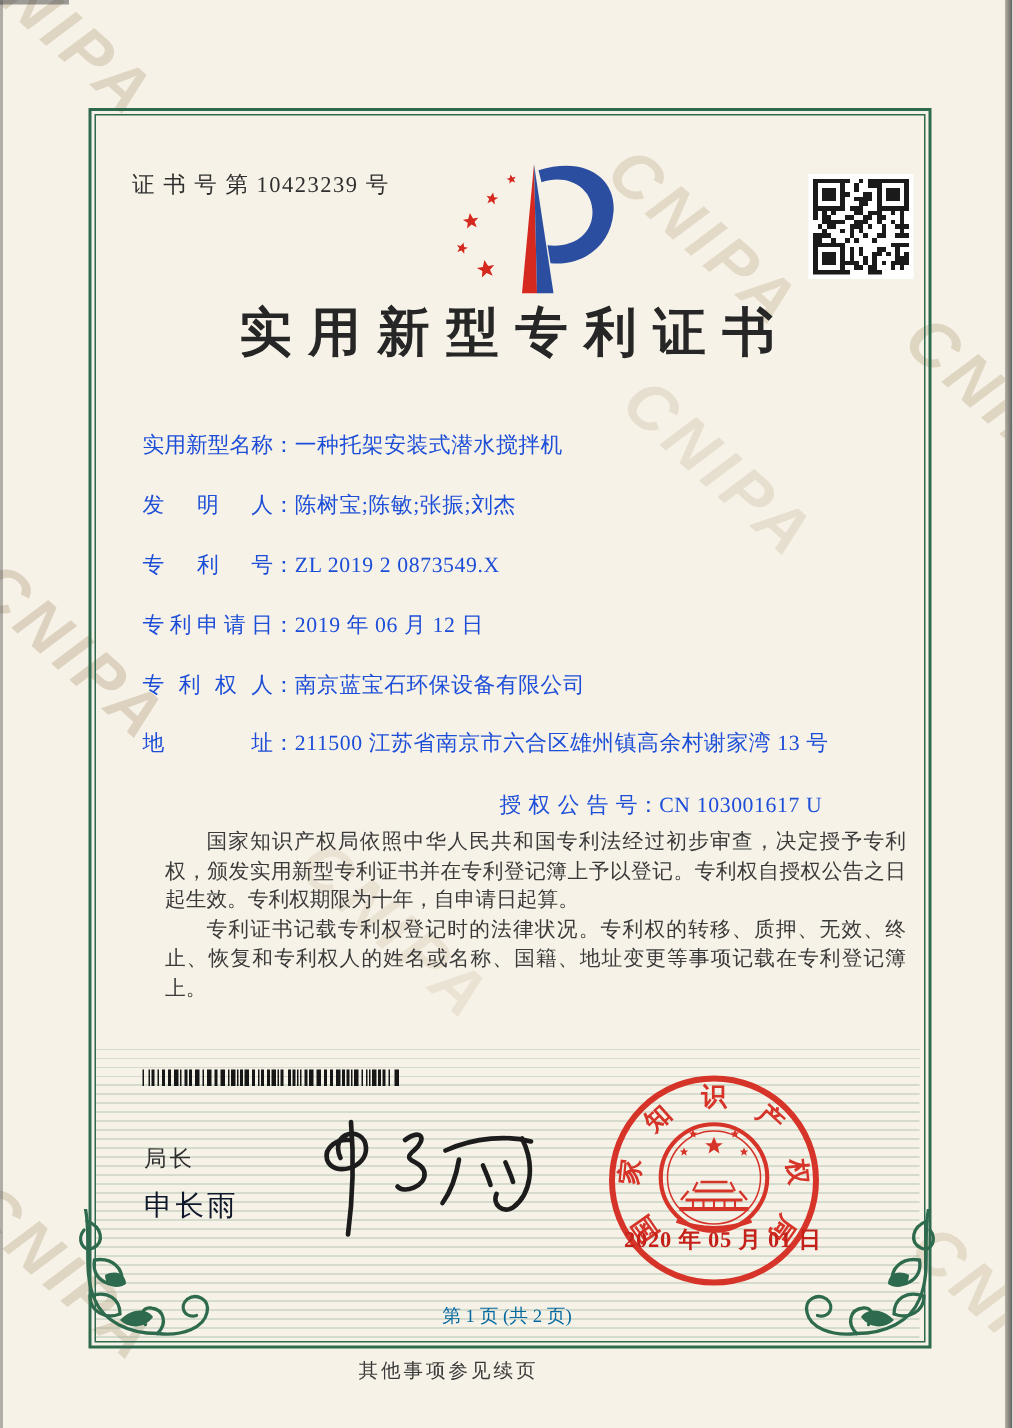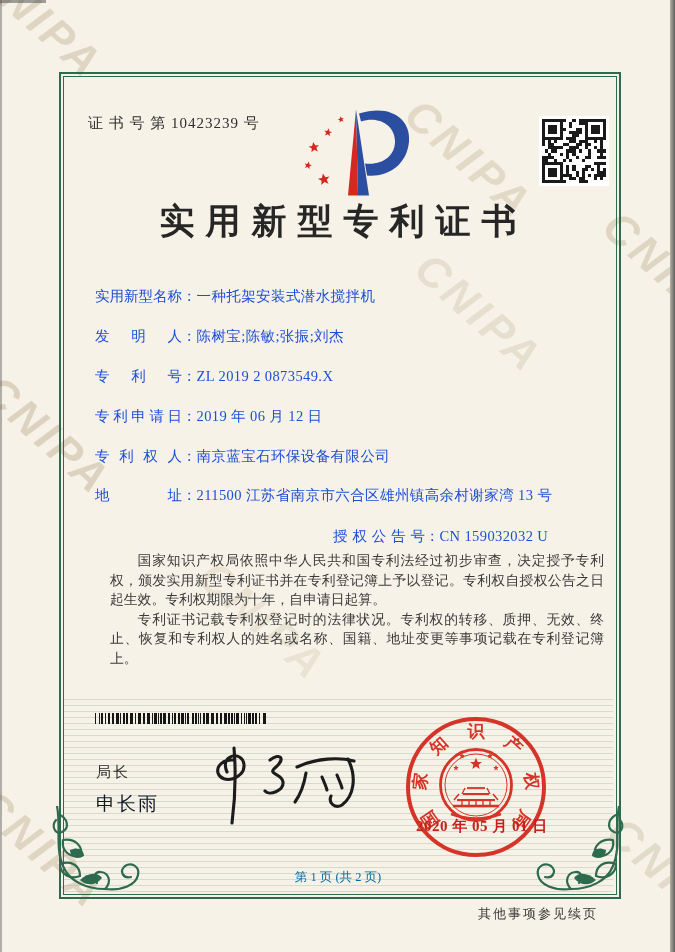--- a/index.html
+++ b/index.html
@@ -55,21 +55,21 @@
   
   .seal{position:absolute;left:401px;top:712px;width:150px;height:150px;opacity:.94;}
   .seal-ring{position:absolute;left:5px;top:5px;width:132px;height:132px;border:4px solid #d5281e;border-radius:50%;box-sizing:content-box;}
   .seal-chars{position:absolute;left:0;top:0;width:150px;height:150px;color:#d5281e;}
   .seal-chars span{position:absolute;left:50%;top:50%;font-weight:bold;font-size:17px;}
   .emblem{position:absolute;left:35px;top:31px;width:80px;height:88px;}
   .seal-date{position:absolute;left:416px;top:817px;width:160px;font-size:15px;font-weight:bold;
              color:#c5211b;letter-spacing:.5px;white-space:nowrap;z-index:5;}
   
   .page-info{position:absolute;left:59px;top:869px;width:558px;text-align:center;font-size:12.5px;color:#0369a1;}
-  .note{position:absolute;left:0;top:905px;width:598px;text-align:right;font-size:13px;color:#383838;letter-spacing:2px;}
+  .note{position:absolute;left:0;top:905px;width:598px;text-align:center;font-size:13px;color:#383838;letter-spacing:2px;}
   .corner{position:absolute;width:110px;height:92px;}
   .corner-l{left:50px;top:806px;}
   .corner-r{left:516px;top:806px;transform:scaleX(-1);}
 </style>
 </head>
 <body>
 
 <div class="page">
 
   <div class="wm wm1">CNIPA</div>
@@ -382,21 +382,21 @@
     <span class="flabel">专利申请日</span><span>：</span><span class="fval">2019 年 06 月 12 日</span>
   </div>
   <div class="frow r4">
     <span class="flabel">专利权人</span><span>：</span><span class="fval">南京蓝宝石环保设备有限公司</span>
   </div>
   <div class="frow r5">
     <span class="flabel">地址</span><span>：</span><span class="fval">211500 江苏省南京市六合区雄州镇高余村谢家湾 13 号</span>
   </div>
 
   <div class="frow rg g2" style="left:333px;top:527px;">
-    <span class="flabel">授权公告号</span><span>：</span><span class="fval">CN 159032032 U</span>
+    <span class="flabel">授权公告号</span><span>：</span><span class="fval">CN 103001617 U</span>
   </div>
 
   <div class="paras">
     <p>国家知识产权局依照中华人民共和国专利法经过初步审查，决定授予专利权，颁发实用新型专利证书并在专利登记簿上予以登记。专利权自授权公告之日起生效。专利权期限为十年，自申请日起算。</p>
     <p>专利证书记载专利权登记时的法律状况。专利权的转移、质押、无效、终止、恢复和专利权人的姓名或名称、国籍、地址变更等事项记载在专利登记簿上。</p>
   </div>
 
   <div class="barcode" id="barcode"><i style="width:1px;margin-right:3px"></i><i style="width:1px;margin-right:1px"></i><i style="width:2px;margin-right:2px"></i><i style="width:1px;margin-right:2px"></i><i style="width:2px;margin-right:2px"></i><i style="width:2px;margin-right:2px"></i><i style="width:3px;margin-right:1px"></i><i style="width:1px;margin-right:2px"></i><i style="width:2px;margin-right:1px"></i><i style="width:2px;margin-right:2px"></i><i style="width:3px;margin-right:2px"></i><i style="width:1px;margin-right:2px"></i><i style="width:3px;margin-right:2px"></i><i style="width:2px;margin-right:2px"></i><i style="width:3px;margin-right:2px"></i><i style="width:1px;margin-right:1px"></i><i style="width:3px;margin-right:1px"></i><i style="width:1px;margin-right:1px"></i><i style="width:2px;margin-right:1px"></i><i style="width:3px;margin-right:2px"></i><i style="width:2px;margin-right:2px"></i><i style="width:1px;margin-right:1px"></i><i style="width:2px;margin-right:2px"></i><i style="width:2px;margin-right:1px"></i><i style="width:3px;margin-right:1px"></i><i style="width:1px;margin-right:1px"></i><i style="width:2px;margin-right:3px"></i><i style="width:2px;margin-right:1px"></i><i style="width:2px;margin-right:1px"></i><i style="width:1px;margin-right:1px"></i><i style="width:1px;margin-right:2px"></i><i style="width:2px;margin-right:1px"></i><i style="width:3px;margin-right:2px"></i><i style="width:3px;margin-right:2px"></i><i style="width:2px;margin-right:2px"></i><i style="width:2px;margin-right:2px"></i><i style="width:3px;margin-right:1px"></i><i style="width:2px;margin-right:1px"></i><i style="width:2px;margin-right:1px"></i><i style="width:1px;margin-right:1px"></i><i style="width:3px;margin-right:2px"></i><i style="width:1px;margin-right:2px"></i><i style="width:1px;margin-right:1px"></i><i style="width:1px;margin-right:1px"></i><i style="width:3px;margin-right:1px"></i><i style="width:2px;margin-right:1px"></i><i style="width:2px;margin-right:2px"></i><i style="width:1px;margin-right:3px"></i><i style="width:3px;margin-right:2px"></i></div>
 
   <div class="signer-title">局长</div>

